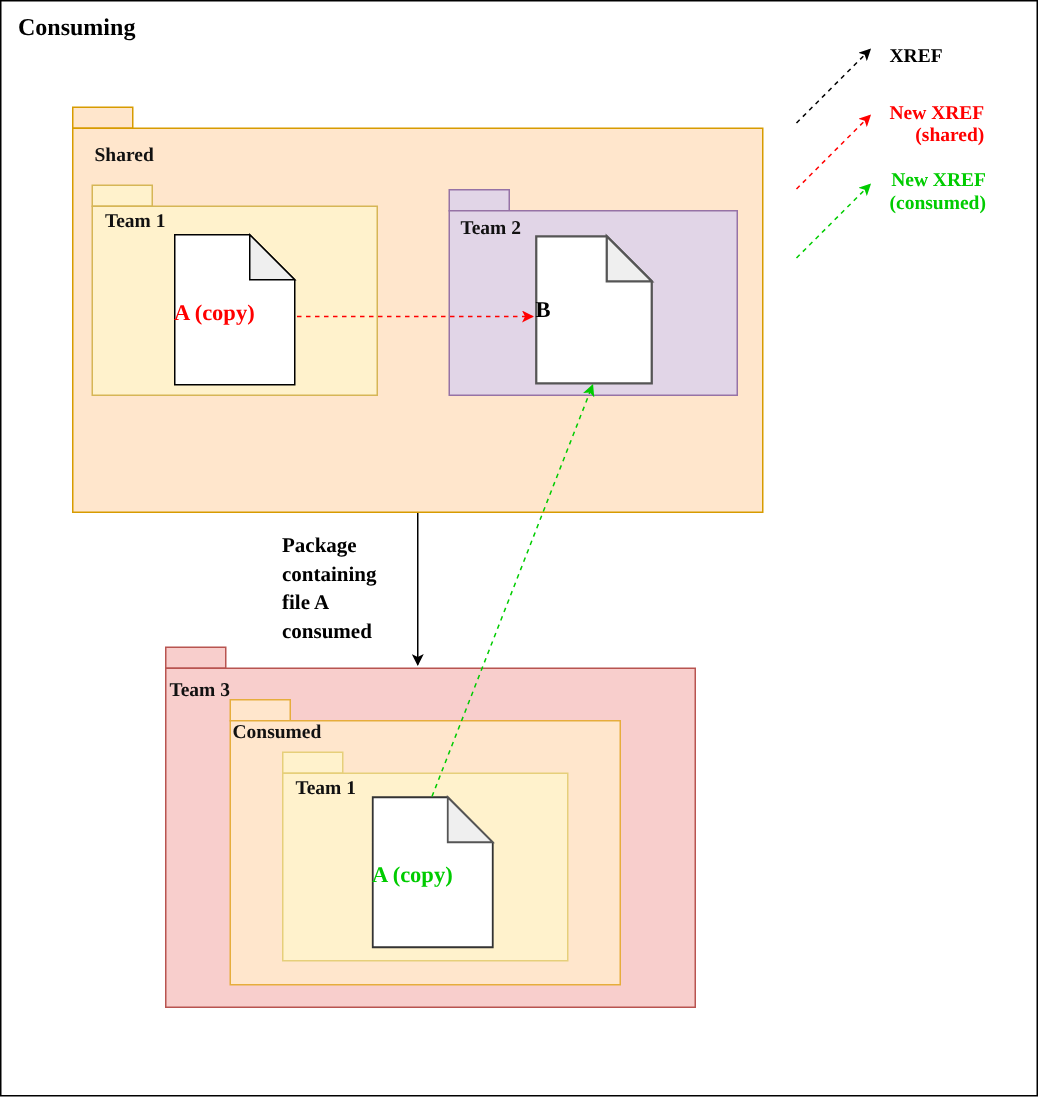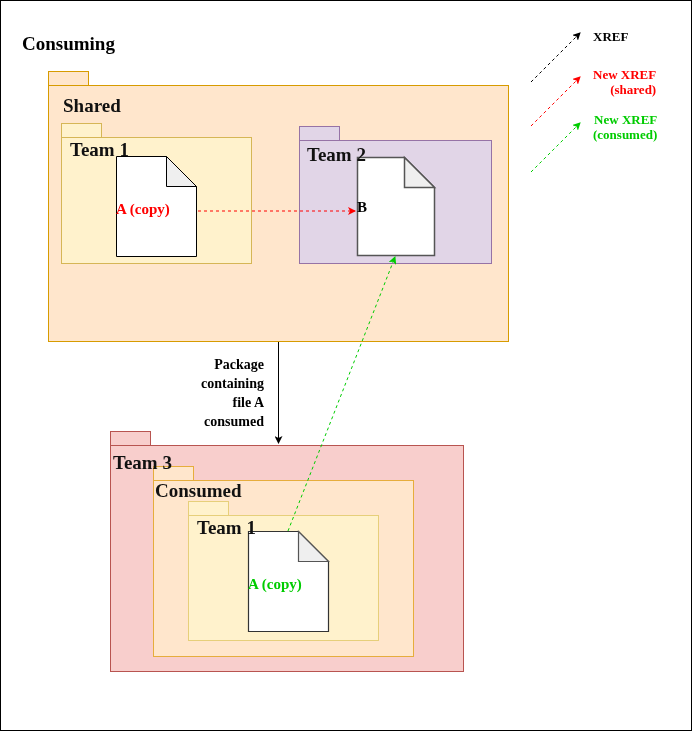--- a/index.html
+++ b/index.html
@@ -1,23 +1,23 @@
 <!DOCTYPE html>
 <html><head>
 <meta charset="utf-8">
 <style>
   html, body { margin: 0; padding: 0; background: #ffffff; }
   body { width: 692px; height: 731px; position: relative; overflow: hidden; font-family: "Liberation Serif", serif; }
   #canvas { position: absolute; left: 0; top: 0; width: 692px; height: 731px; }
   .frame { position: absolute; left: 0; top: 0; width: 690px; height: 729px; border: 1px solid #000; box-sizing: content-box; }
-  .title { position: absolute; left: 22px; top: 10px; font-size: 19px; font-weight: bold; color: #000; font-family: "Liberation Serif", serif; margin-top: 23px; }
-  .pkg-label { position: absolute; font-size: 19px; font-weight: bold; color: #111; font-family: "Liberation Serif", serif; white-space: nowrap; }
+  .title { position: absolute; left: 12px; top: 10px; font-size: 16px; font-weight: bold; color: #000; font-family: "Liberation Serif", serif; }
+  .pkg-label { position: absolute; font-size: 13px; font-weight: bold; color: #111; font-family: "Liberation Serif", serif; white-space: nowrap; }
   .doc-label { position: absolute; font-size: 15px; font-weight: bold; font-family: "Liberation Serif", serif; text-align: left; white-space: nowrap; }
   .legend-label { position: absolute; font-size: 13px; font-weight: bold; font-family: "Liberation Serif", serif; line-height: 15px; text-align: right; }
-  .note { position: absolute; left: 188px; top: 355px; width: 76px; text-align: right; font-size: 14px; font-weight: bold; line-height: 19px; color: #000; font-family: "Liberation Serif", serif; }
+  .note { position: absolute; left: 188px; top: 355px; width: 76px; text-align: left; font-size: 14px; font-weight: bold; line-height: 19px; color: #000; font-family: "Liberation Serif", serif; }
 </style>
 </head>
 <body>
 
 <div class="frame"></div>
 
 <svg id="canvas" width="692" height="731" viewBox="0 0 692 731">
   <defs>
     <marker id="arrow-black" markerWidth="8" markerHeight="8" refX="7" refY="4" orient="auto" markerUnits="userSpaceOnUse">
       <path d="M0,0 L8,4 L0,8 L2,4 Z" fill="#000"></path>

